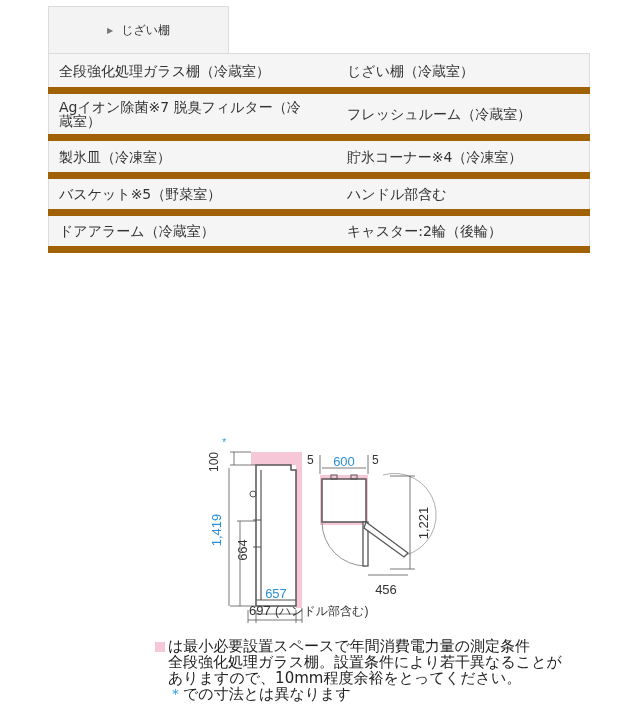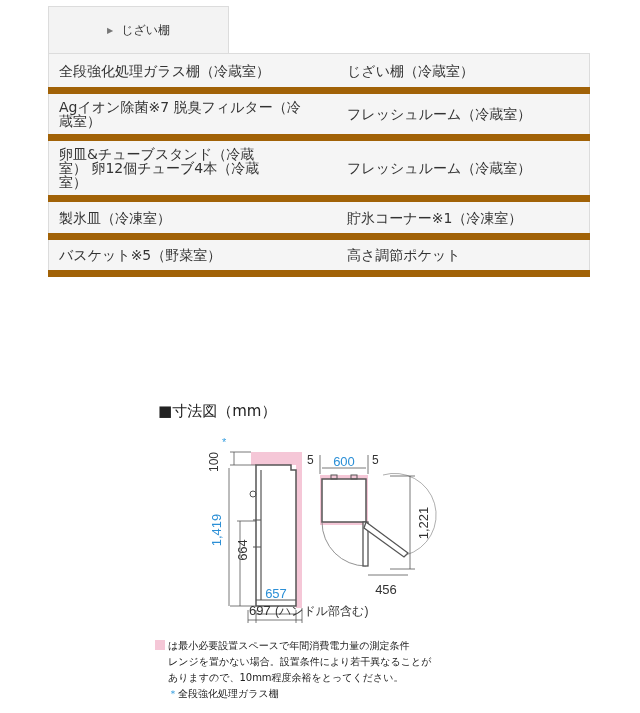--- a/index.html
+++ b/index.html
@@ -17,21 +17,21 @@
   }
   .tab .arrow { font-size: 8px; color: #777; margin-right: 8px; }
   table.spec { width: 542px; border-collapse: collapse; background: #f5f5f5; border: 1px solid #dcdcdc; }
   table.spec td {
     font-size: 14px; color: #333; padding: 6px 10px; vertical-align: middle;
     border-bottom: 7px solid #a16207; line-height: 14px; width: 50%;
   }
   table.spec td.right { padding-left: 28px; }
   .diagram { position: absolute; left: 150px; top: 398px; width: 360px; height: 310px; }
   .diagram-title { position: absolute; left: 8px; top: 4px; font-size: 15px; color: #222; }
-  .note { position: absolute; left: 155px; top: 638px; width: 340px; font-size: 10px; line-height: 16px; color: #222; }
+  .note { position: absolute; left: 155px; top: 638px; width: 340px; font-size: 15px; line-height: 16px; color: #222; }
   .note .swatch { display: inline-block; width: 10px; height: 10px; background: #f5c7d7; margin-right: 3px; vertical-align: -1px; }
   .note .line { white-space: nowrap; }
   .note .indent { padding-left: 13px; }
   .note .star { color: #3aa0e0; }
 </style>
 </head>
 <body>
 
 <div class="spec-wrap">
   <div class="tab">
@@ -41,38 +41,37 @@
   <table class="spec">
     <tbody>
       <tr style="height:37px">
         <td>全段強化処理ガラス棚（冷蔵室）</td>
         <td class="right">じざい棚（冷蔵室）</td>
       </tr>
       <tr style="height:37px">
         <td>Agイオン除菌※7 脱臭フィルター（冷蔵室）</td>
         <td class="right">フレッシュルーム（冷蔵室）</td>
       </tr>
-      <tr style="height:50px">
-        <td style="padding-right:40px">卵皿&amp;チューブスタンド（冷蔵室） 卵12個チューブ4本（冷蔵室）</td>
-        <td class="right">フレッシュルーム（冷蔵室）</td>
-      </tr>
       <tr style="height:38px">
         <td>製氷皿（冷凍室）</td>
-        <td class="right">貯氷コーナー※1（冷凍室）</td>
+        <td class="right">貯氷コーナー※4（冷凍室）</td>
       </tr>
       <tr style="height:37px">
         <td>バスケット※5（野菜室）</td>
-        <td class="right">高さ調節ポケット</td>
+        <td class="right">ハンドル部含む</td>
+      </tr>
+      <tr style="height:37px">
+        <td>ドアアラーム（冷蔵室）</td>
+        <td class="right">キャスター:2輪（後輪）</td>
       </tr>
     </tbody>
   </table>
 </div>
 
 <div class="diagram">
-  <div class="diagram-title">■寸法図（mm）</div>
   <svg width="360" height="230" viewBox="150 398 360 230" style="position:absolute;left:0;top:0">
     <g font-family="Liberation Sans, sans-serif">
 
       <rect x="251" y="452" width="51" height="13" fill="#f5c7d7"></rect>
       <rect x="296" y="465" width="6" height="143" fill="#f5c7d7"></rect>
 
       <path d="M256 465 L291 465 L291 470 L296 470 L296 606 L256 606 Z" fill="none" stroke="#555" stroke-width="1.5"></path>
       <line x1="261" y1="470" x2="261" y2="600" stroke="#555" stroke-width="1.2"></line>
       <line x1="256" y1="600" x2="296" y2="600" stroke="#555" stroke-width="1"></line>
       <circle cx="253" cy="494" r="3" fill="none" stroke="#555"></circle>
@@ -125,18 +124,18 @@
       <text x="249" y="615" font-size="13" fill="#333">697</text>
       <text x="275" y="615" font-size="12" fill="#333">(ハンドル部含む)</text>
     </g>
   </svg>
 </div>
 
 <div class="note">
   <div class="line">
     <span class="swatch"></span><span>は最小必要設置スペースで年間消費電力量の測定条件</span>
   </div>
-  <div class="line indent">レンジを置かない場合。設置条件により若干異なることが</div>
+  <div class="line indent">全段強化処理ガラス棚。設置条件により若干異なることが</div>
   <div class="line indent">ありますので、10mm程度余裕をとってください。</div>
   <div class="line indent">
-    <span class="star">＊</span><span>全段強化処理ガラス棚</span>
+    <span class="star">＊</span><span>での寸法とは異なります</span>
   </div>
 </div>
 
 </body></html>

